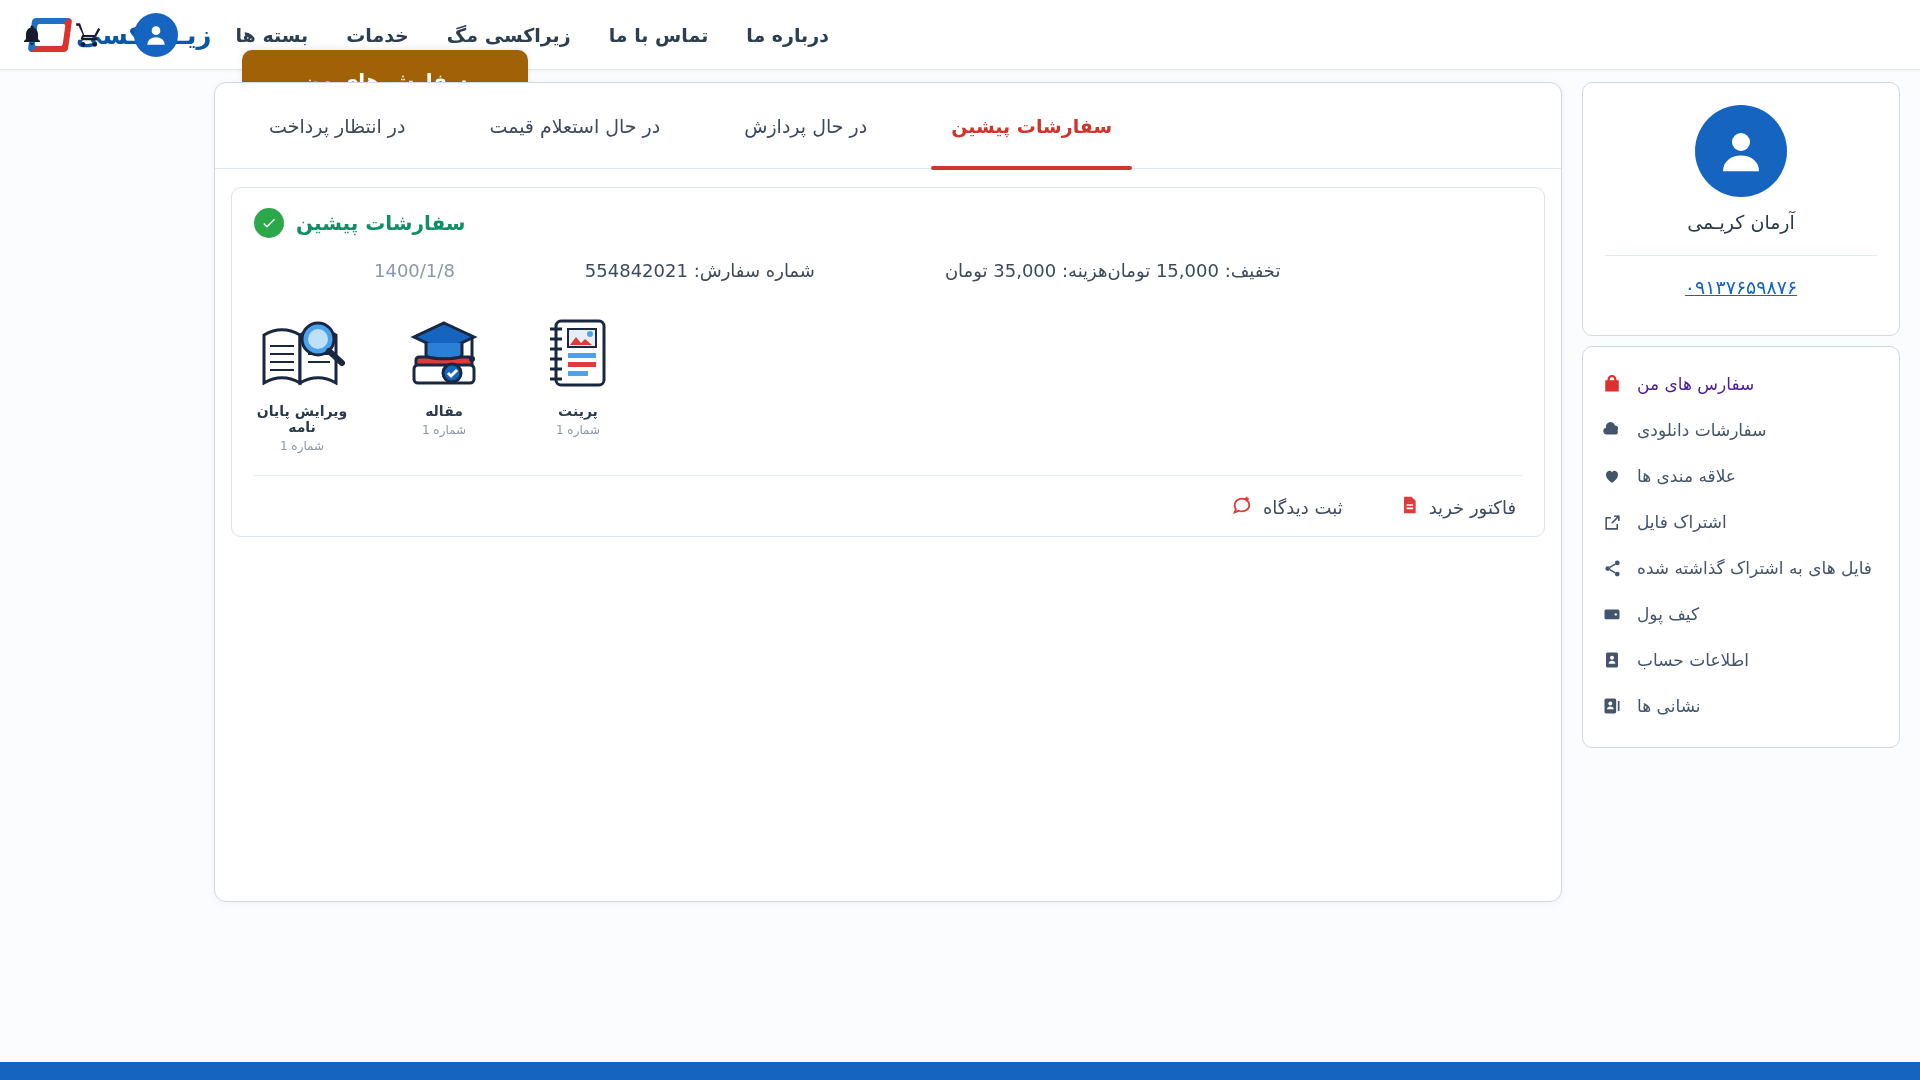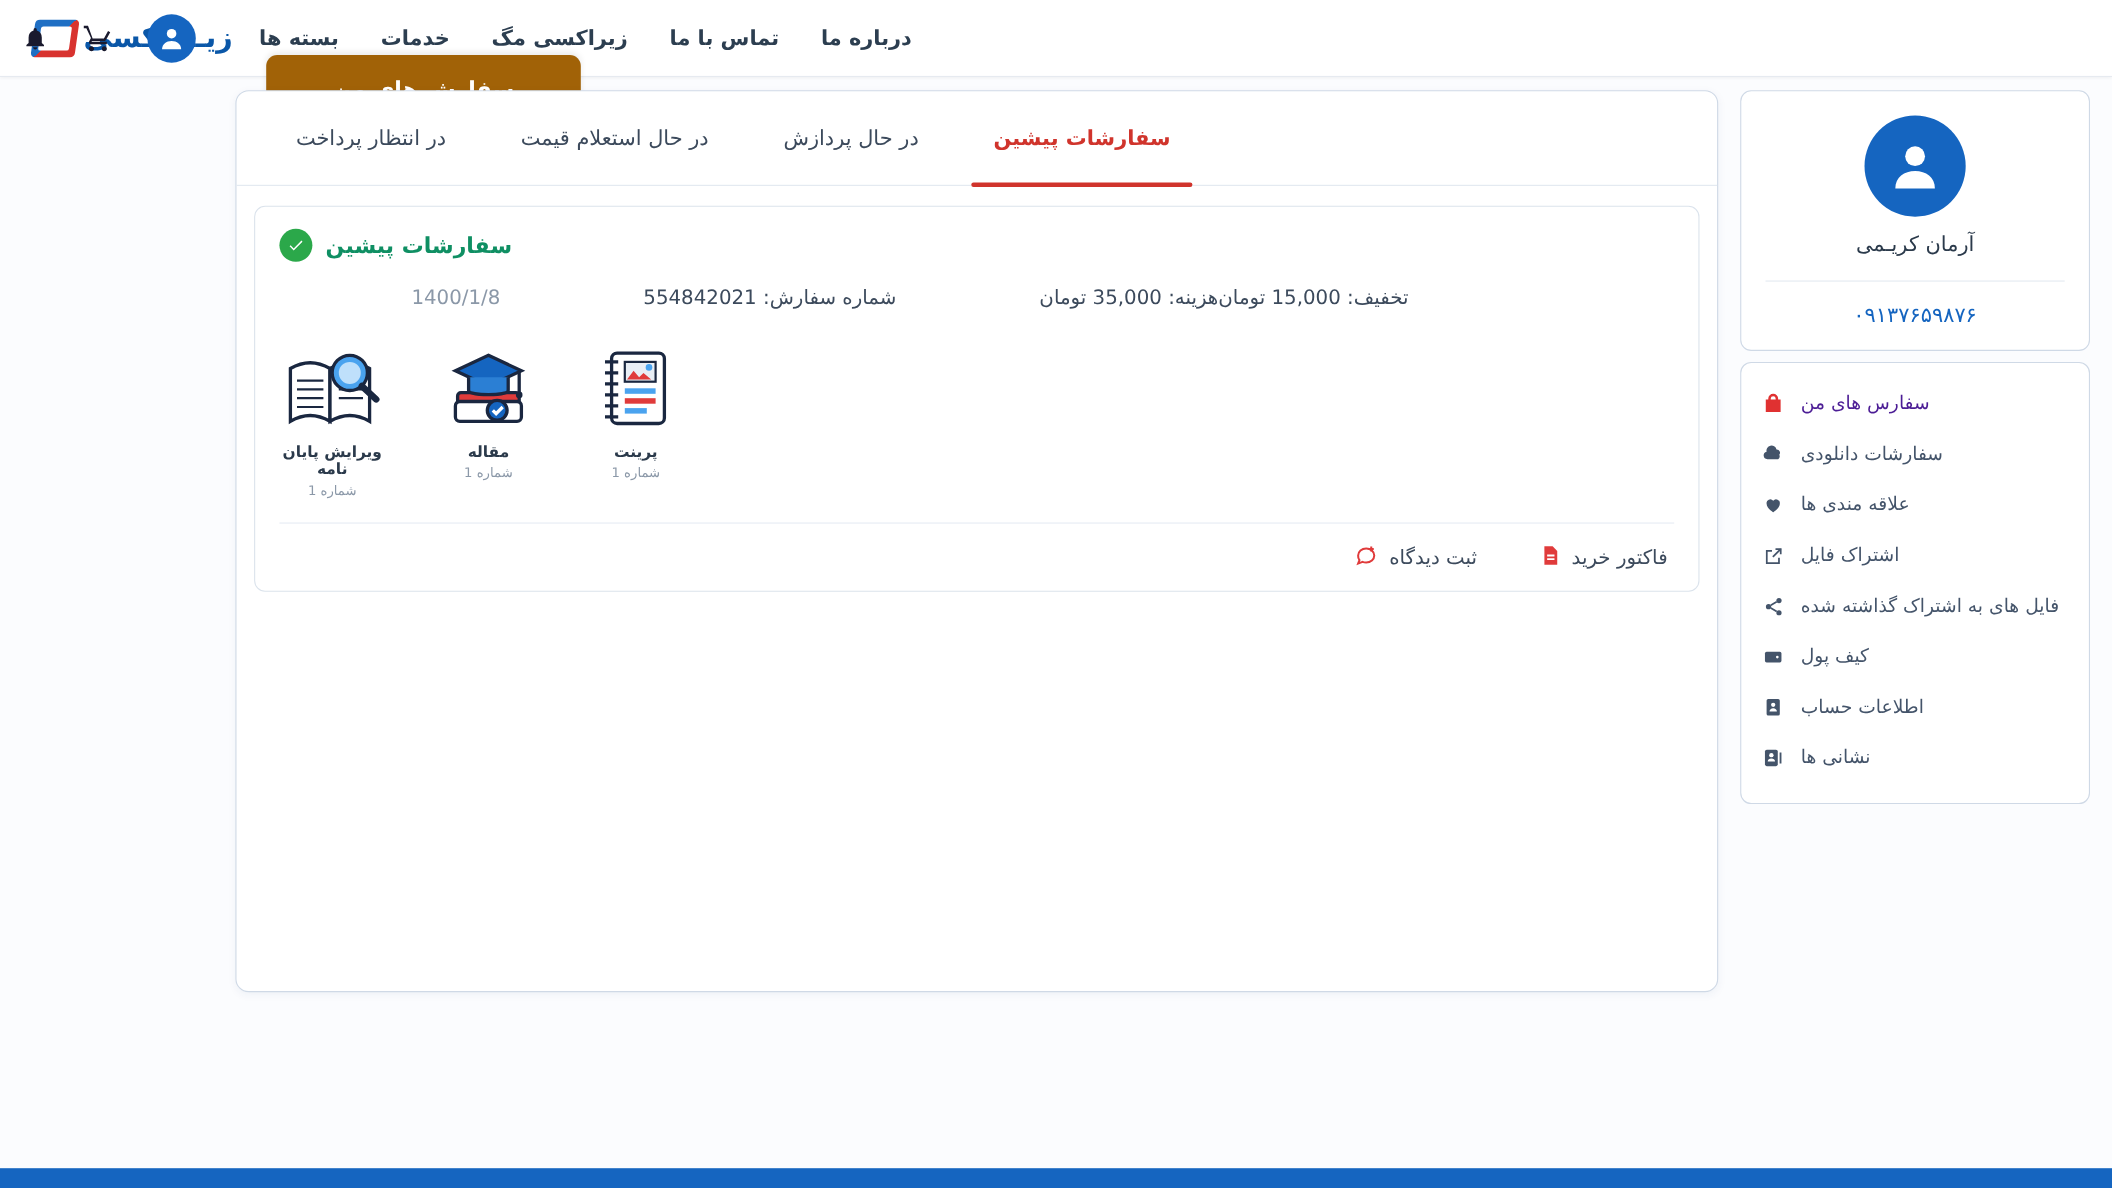--- a/index.html
+++ b/index.html
@@ -71,21 +71,21 @@
   }
   .profile-avatar {
     width: 92px; height: 92px; border-radius: 50%;
     background:#1565c0; margin: 0 auto 14px;
     display:flex; align-items:center; justify-content:center;
   }
   .profile-avatar svg { fill:#fff; }
   .profile-name { font-size: 19px; color:#2b3a4b; margin-bottom: 22px; }
   .profile-phone {
     font-size: 19px; color:#1565c0; letter-spacing:1px;
-    border-top: 1px solid #e3e9f1; padding-top: 20px; width: 86%; margin: 0 auto;
+    border-top: 1px solid #e3e9f1; padding-top: 20px; width: 86%; margin: 17px auto; text-decoration: underline;
   }
   .menu-card {
     margin-top: 10px; border: 1px solid #cfd9e6; border-radius: 10px; background:#fff;
     padding: 14px 0 18px;
   }
   .menu-item {
     display:flex; flex-direction: row-reverse; align-items:center; gap: 14px;
     padding: 12px 22px 12px 18px; font-size: 17px; color:#44546a; cursor:pointer;
     justify-content: flex-start;
   }
@@ -105,21 +105,21 @@
     box-shadow: 0 -2px 6px rgba(0,0,0,.08);
   }
   .panel {
     border: 1px solid #cfd9e6; border-radius: 12px; background:#fff;
     padding: 0 0 10px; min-height: 820px; position:relative;
     box-shadow: 0 2px 8px rgba(20,60,110,.05);
   }
   .tabs {
     display:flex; flex-direction: row-reverse; align-items:center;
     border-bottom: 1px solid #e1e8f0; padding: 0 20px;
-    height: 86px; gap: 0;
+    height: 86px; gap: 16px;
   }
   .tab {
     font-size: 19px; color:#3c4a5c; padding: 0 34px; height: 86px;
     display:flex; align-items:center; cursor:pointer; position:relative;
     white-space: nowrap;
   }
   .tab.active { color:#d0342c; font-weight:bold; }
   .tab.active:after {
     content:""; position:absolute; bottom:-1px; right: 14px; left: 14px;
     height:4px; background:#d0342c; border-radius:2px;

